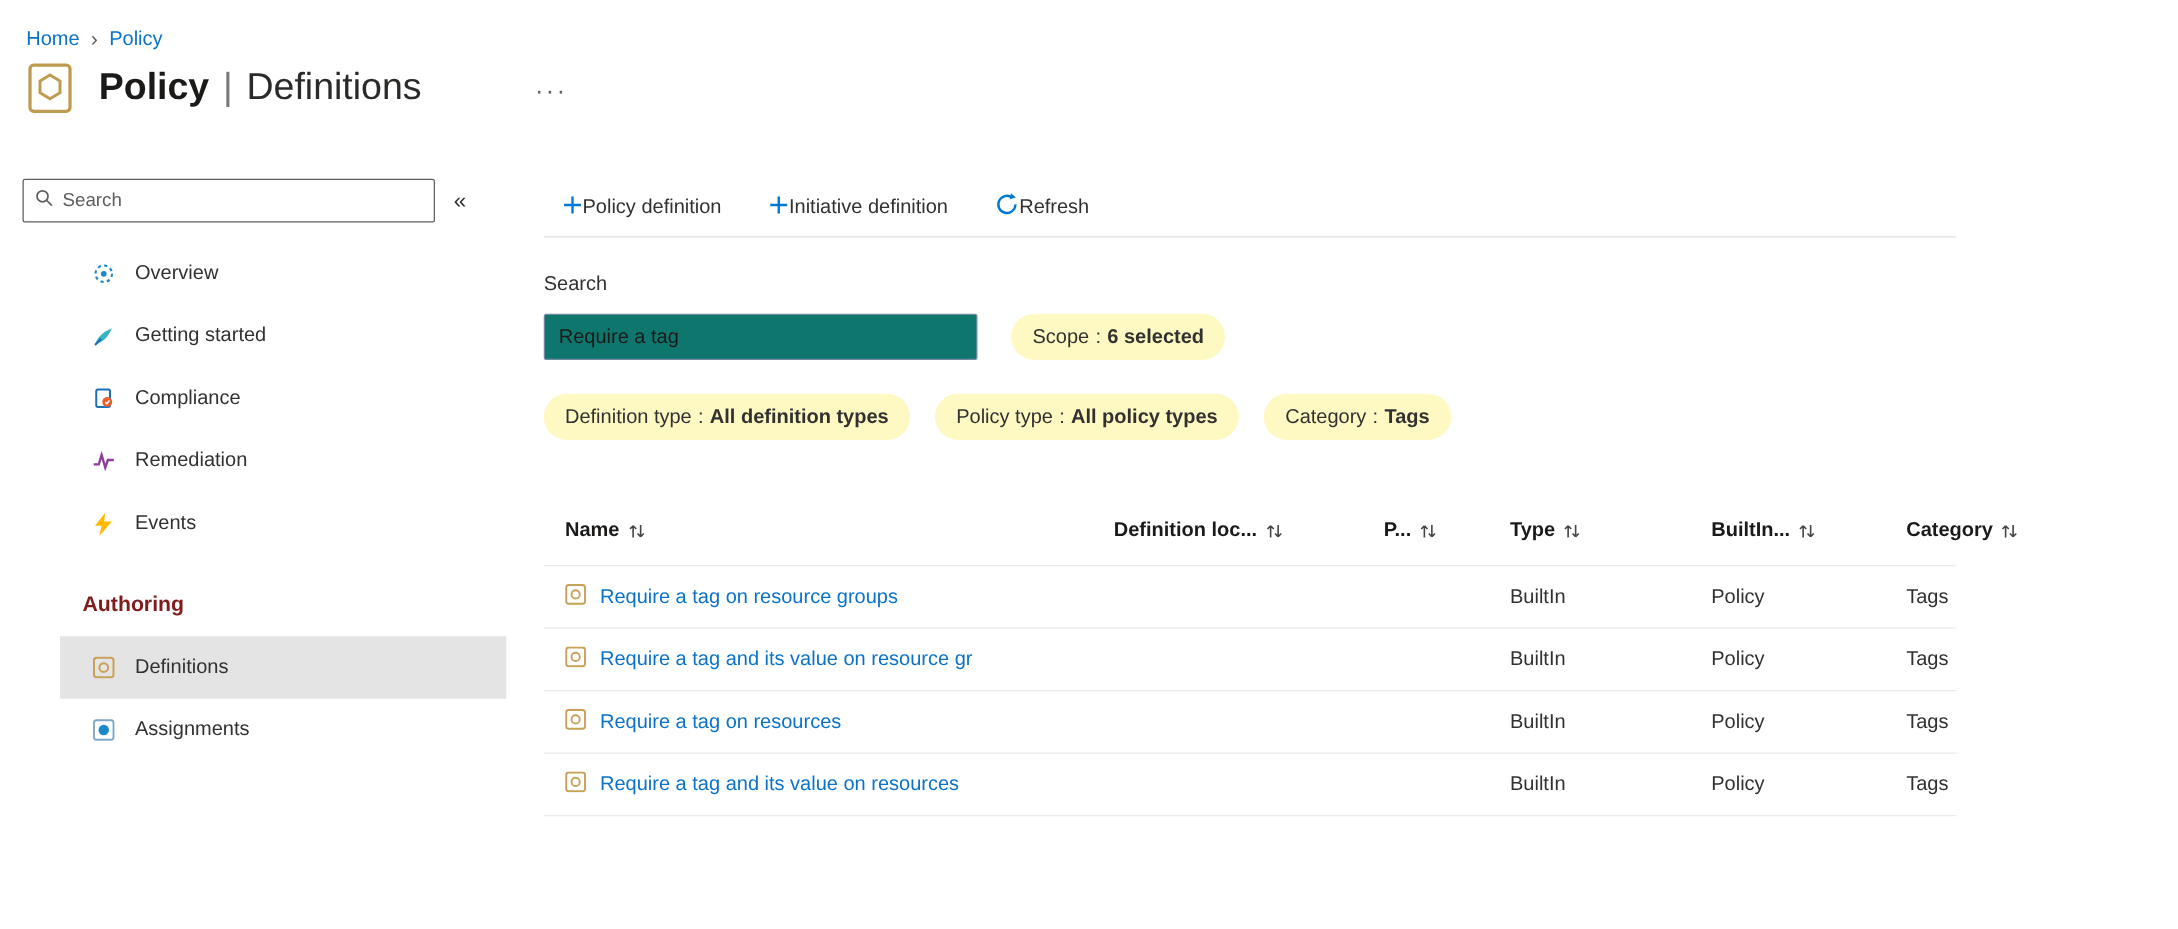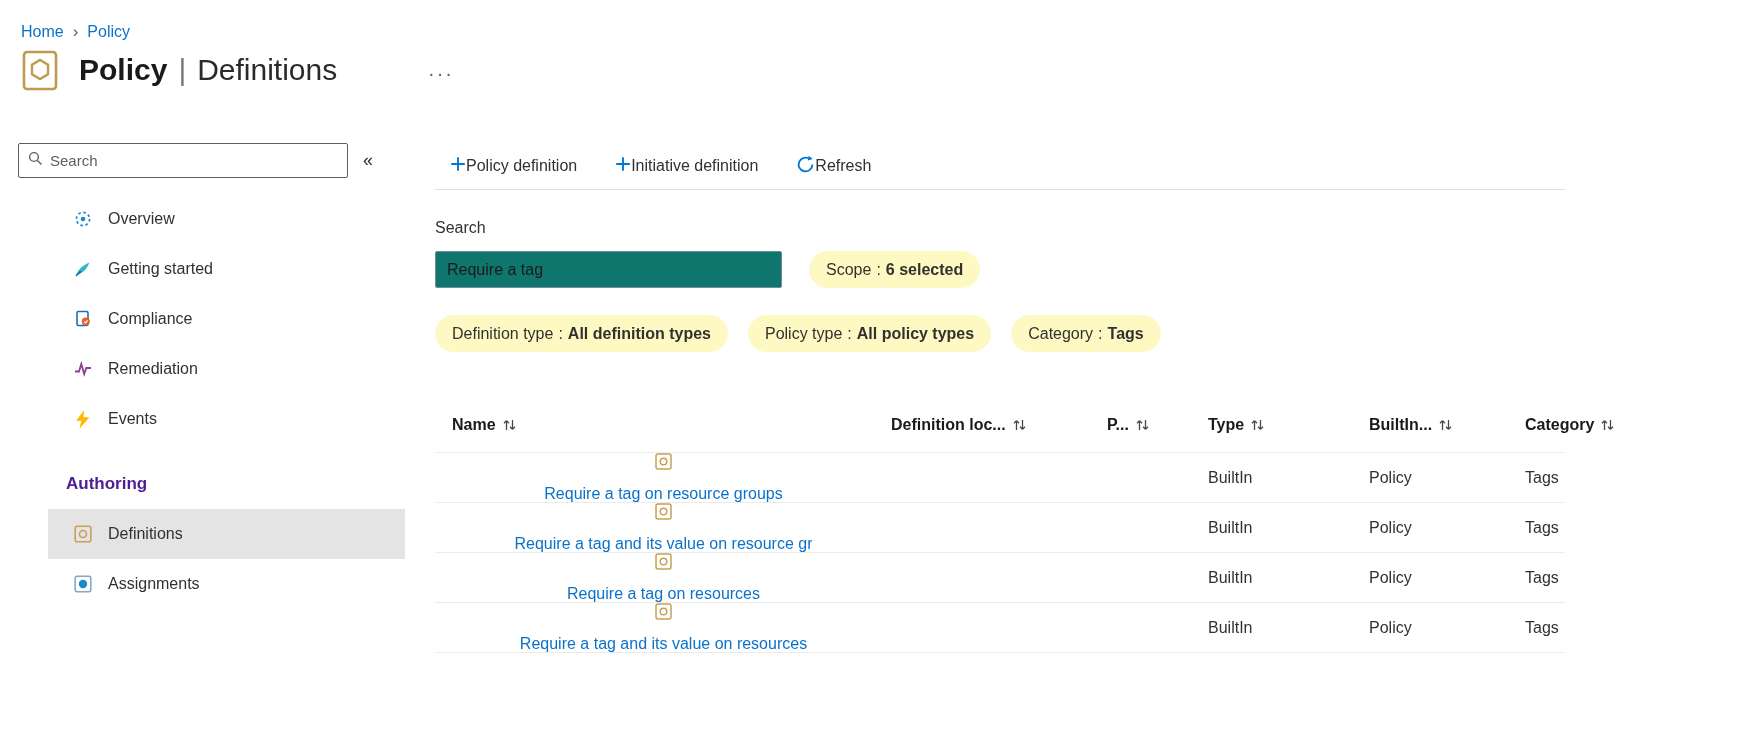--- a/index.html
+++ b/index.html
@@ -55,21 +55,21 @@
 
   .nav { margin-top: 16px; padding-left: 48px; }
   .nav-item {
     height: 50px; display: flex; align-items: center; gap: 15px;
     padding-left: 25px; font-size: 16px; color: #323130; cursor: pointer;
   }
   .nav-item.selected { background: #e4e4e4; }
   .nav-heading {
     height: 50px; margin-top: 15px;
     display: flex; align-items: center;
-    padding-left: 18px; font-size: 17px; font-weight: 700; color: #4c1d95;
+    padding-left: 18px; font-size: 17px; font-weight: 700; color: #7f1d1d;
   }
   .nav-icon { width: 20px; display: flex; justify-content: center; align-items: center; }
 
   
   .main { position: absolute; top: 143px; left: 435px; width: 1130px; }
   .toolbar {
     height: 47px; display: flex; align-items: center; gap: 38px;
     padding-left: 15px; border-bottom: 1px solid #e1dfdd;
   }
   .toolbar-btn { display: flex; align-items: center; gap: 0; font-size: 16px; color: #323130; }
@@ -98,21 +98,21 @@
     grid-template-columns: 440px 200px 85px 145px 140px 120px;
     align-items: center;
     gap: 16px;
   }
   .thead { height: 54px; font-size: 16px; font-weight: 700; color: #1b1a19; }
   .th { display: flex; align-items: center; gap: 7px; cursor: pointer; white-space: nowrap; overflow: hidden; }
   .th:first-child { padding-left: 17px; }
   .tbody { border-top: 1px solid #edebe9; }
   .row { height: 50px; border-bottom: 1px solid #edebe9; font-size: 16px; }
   .cell { white-space: nowrap; overflow: hidden; }
-  .name-cell { display: flex; align-items: center; gap: 11px; padding-left: 17px; flex-direction: column; }
+  .name-cell { display: flex; align-items: center; gap: 11px; padding-left: 17px; }
   .row-link { color: #0b72c9; text-decoration: none; white-space: nowrap; overflow: hidden; }
   .sort-icon { display: flex; align-items: center; }
 </style>
 </head>
 <body>
 
 <div class="app">
 
   <nav class="breadcrumb">
     <a>Home</a>

